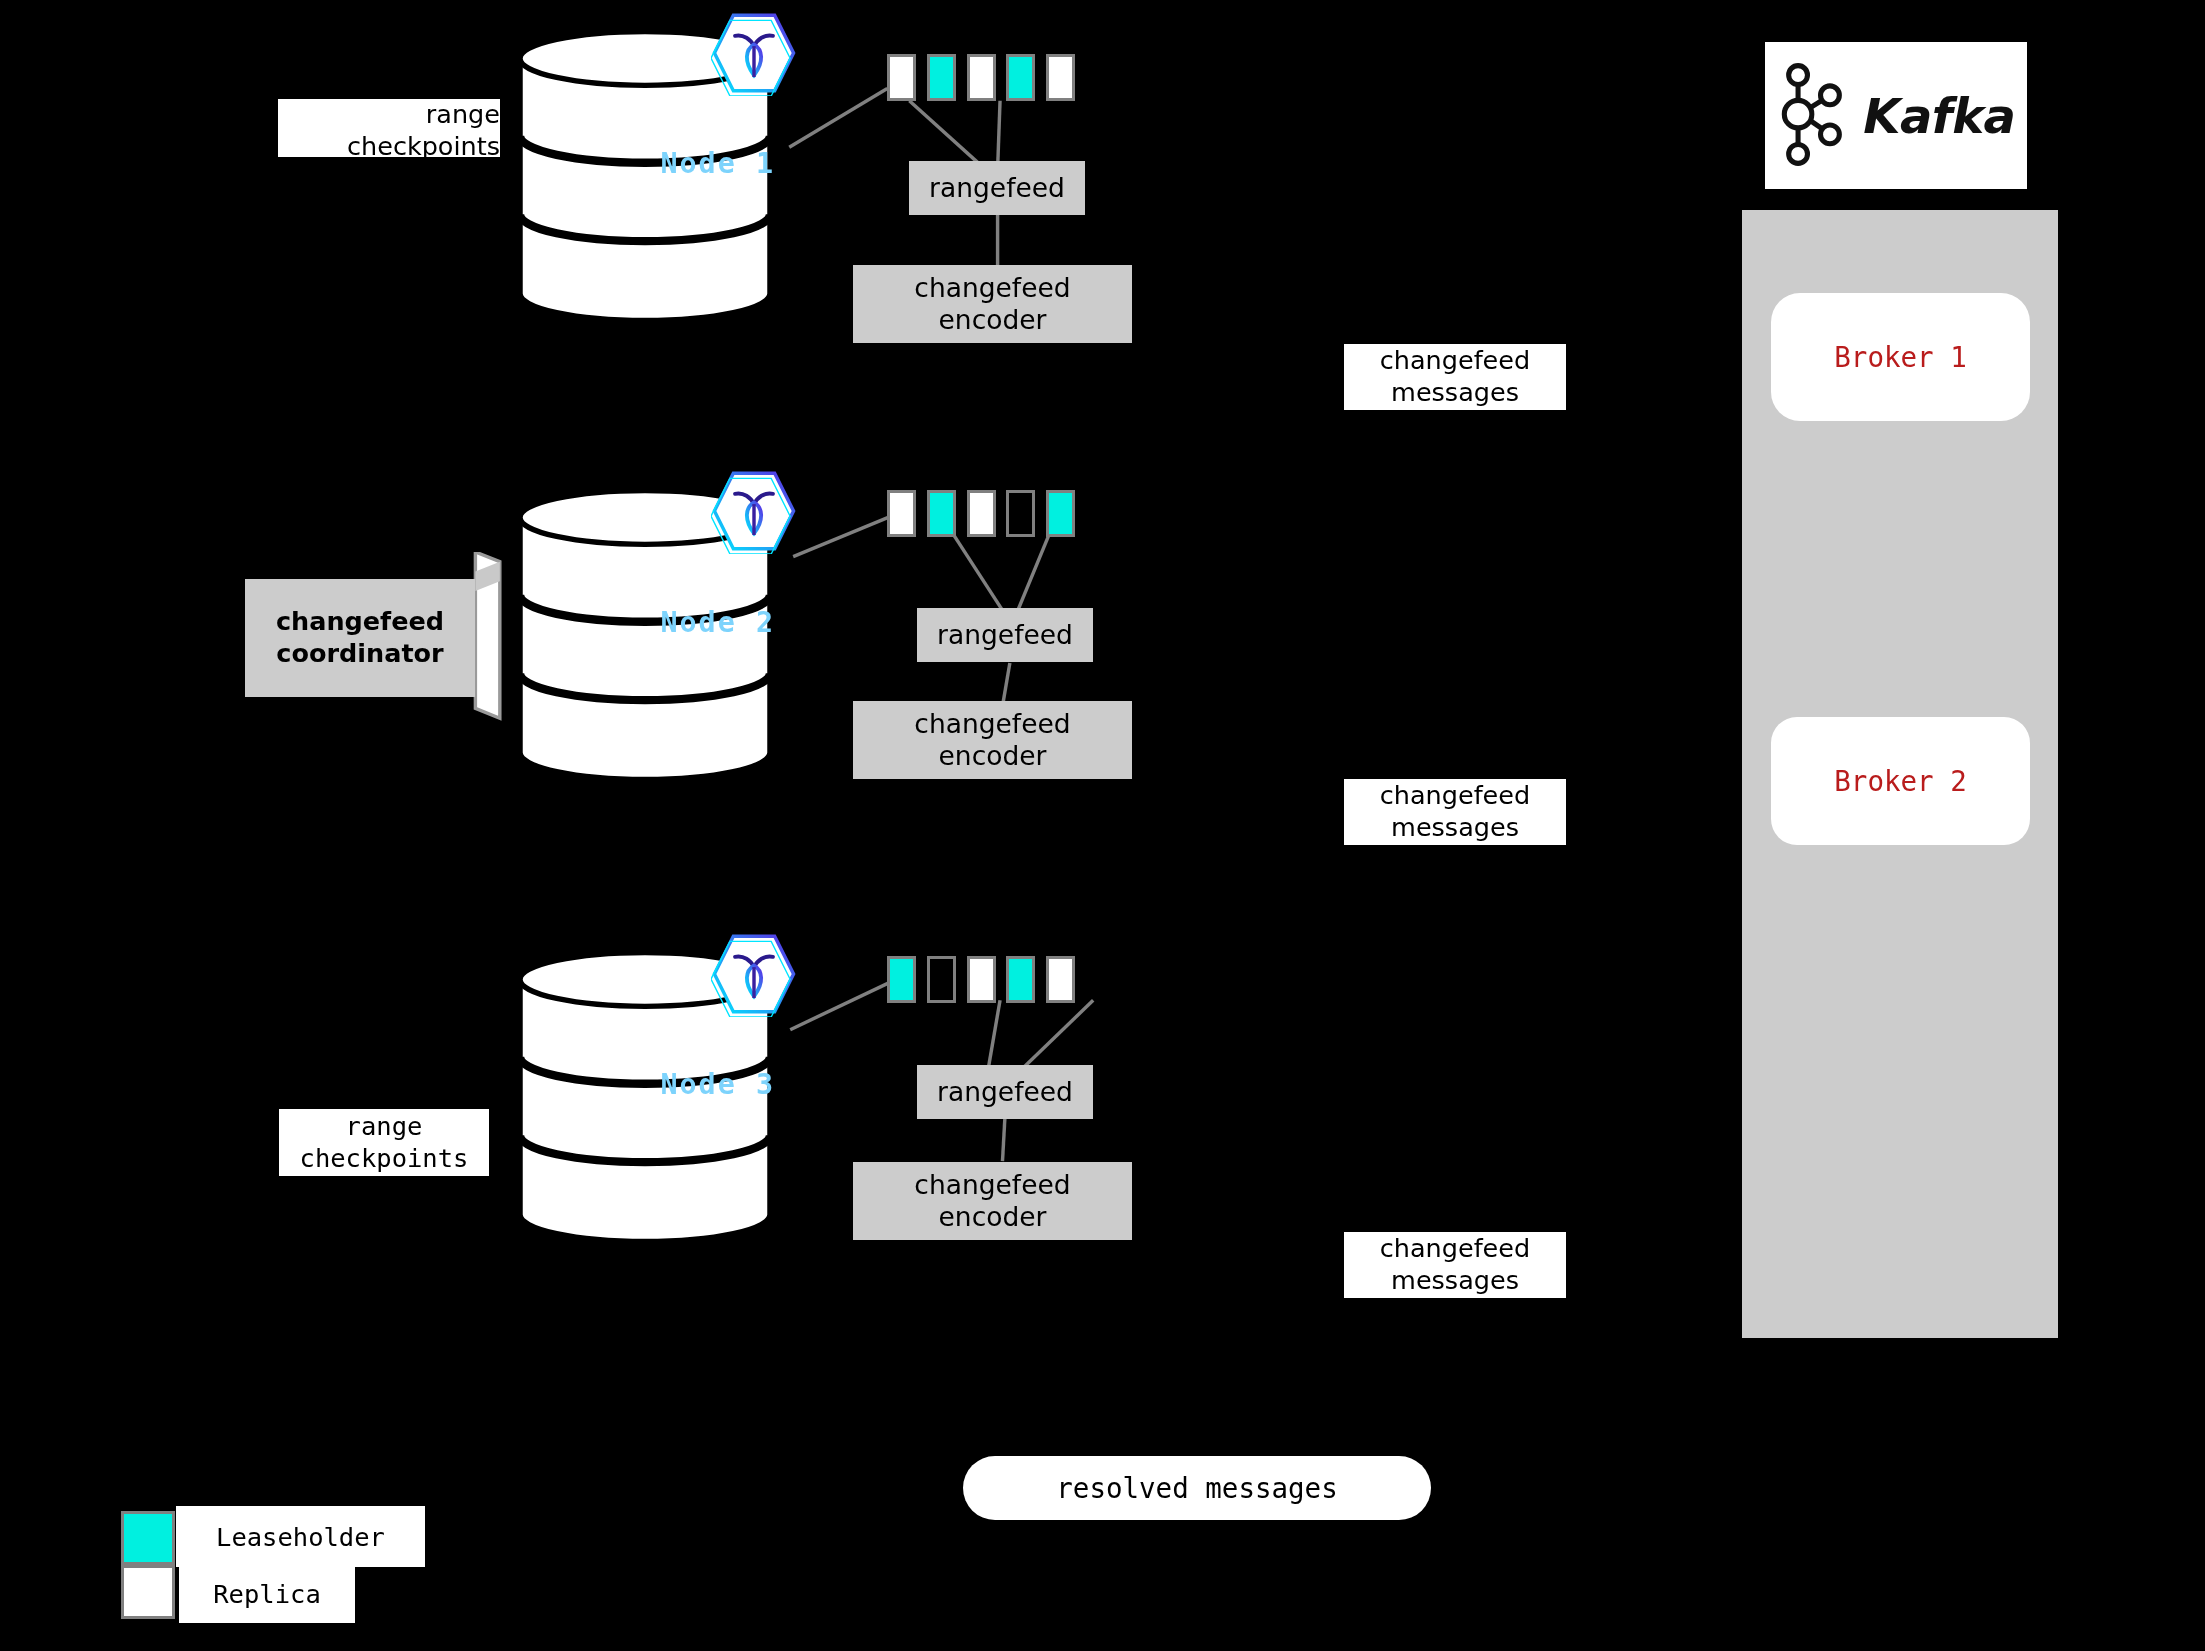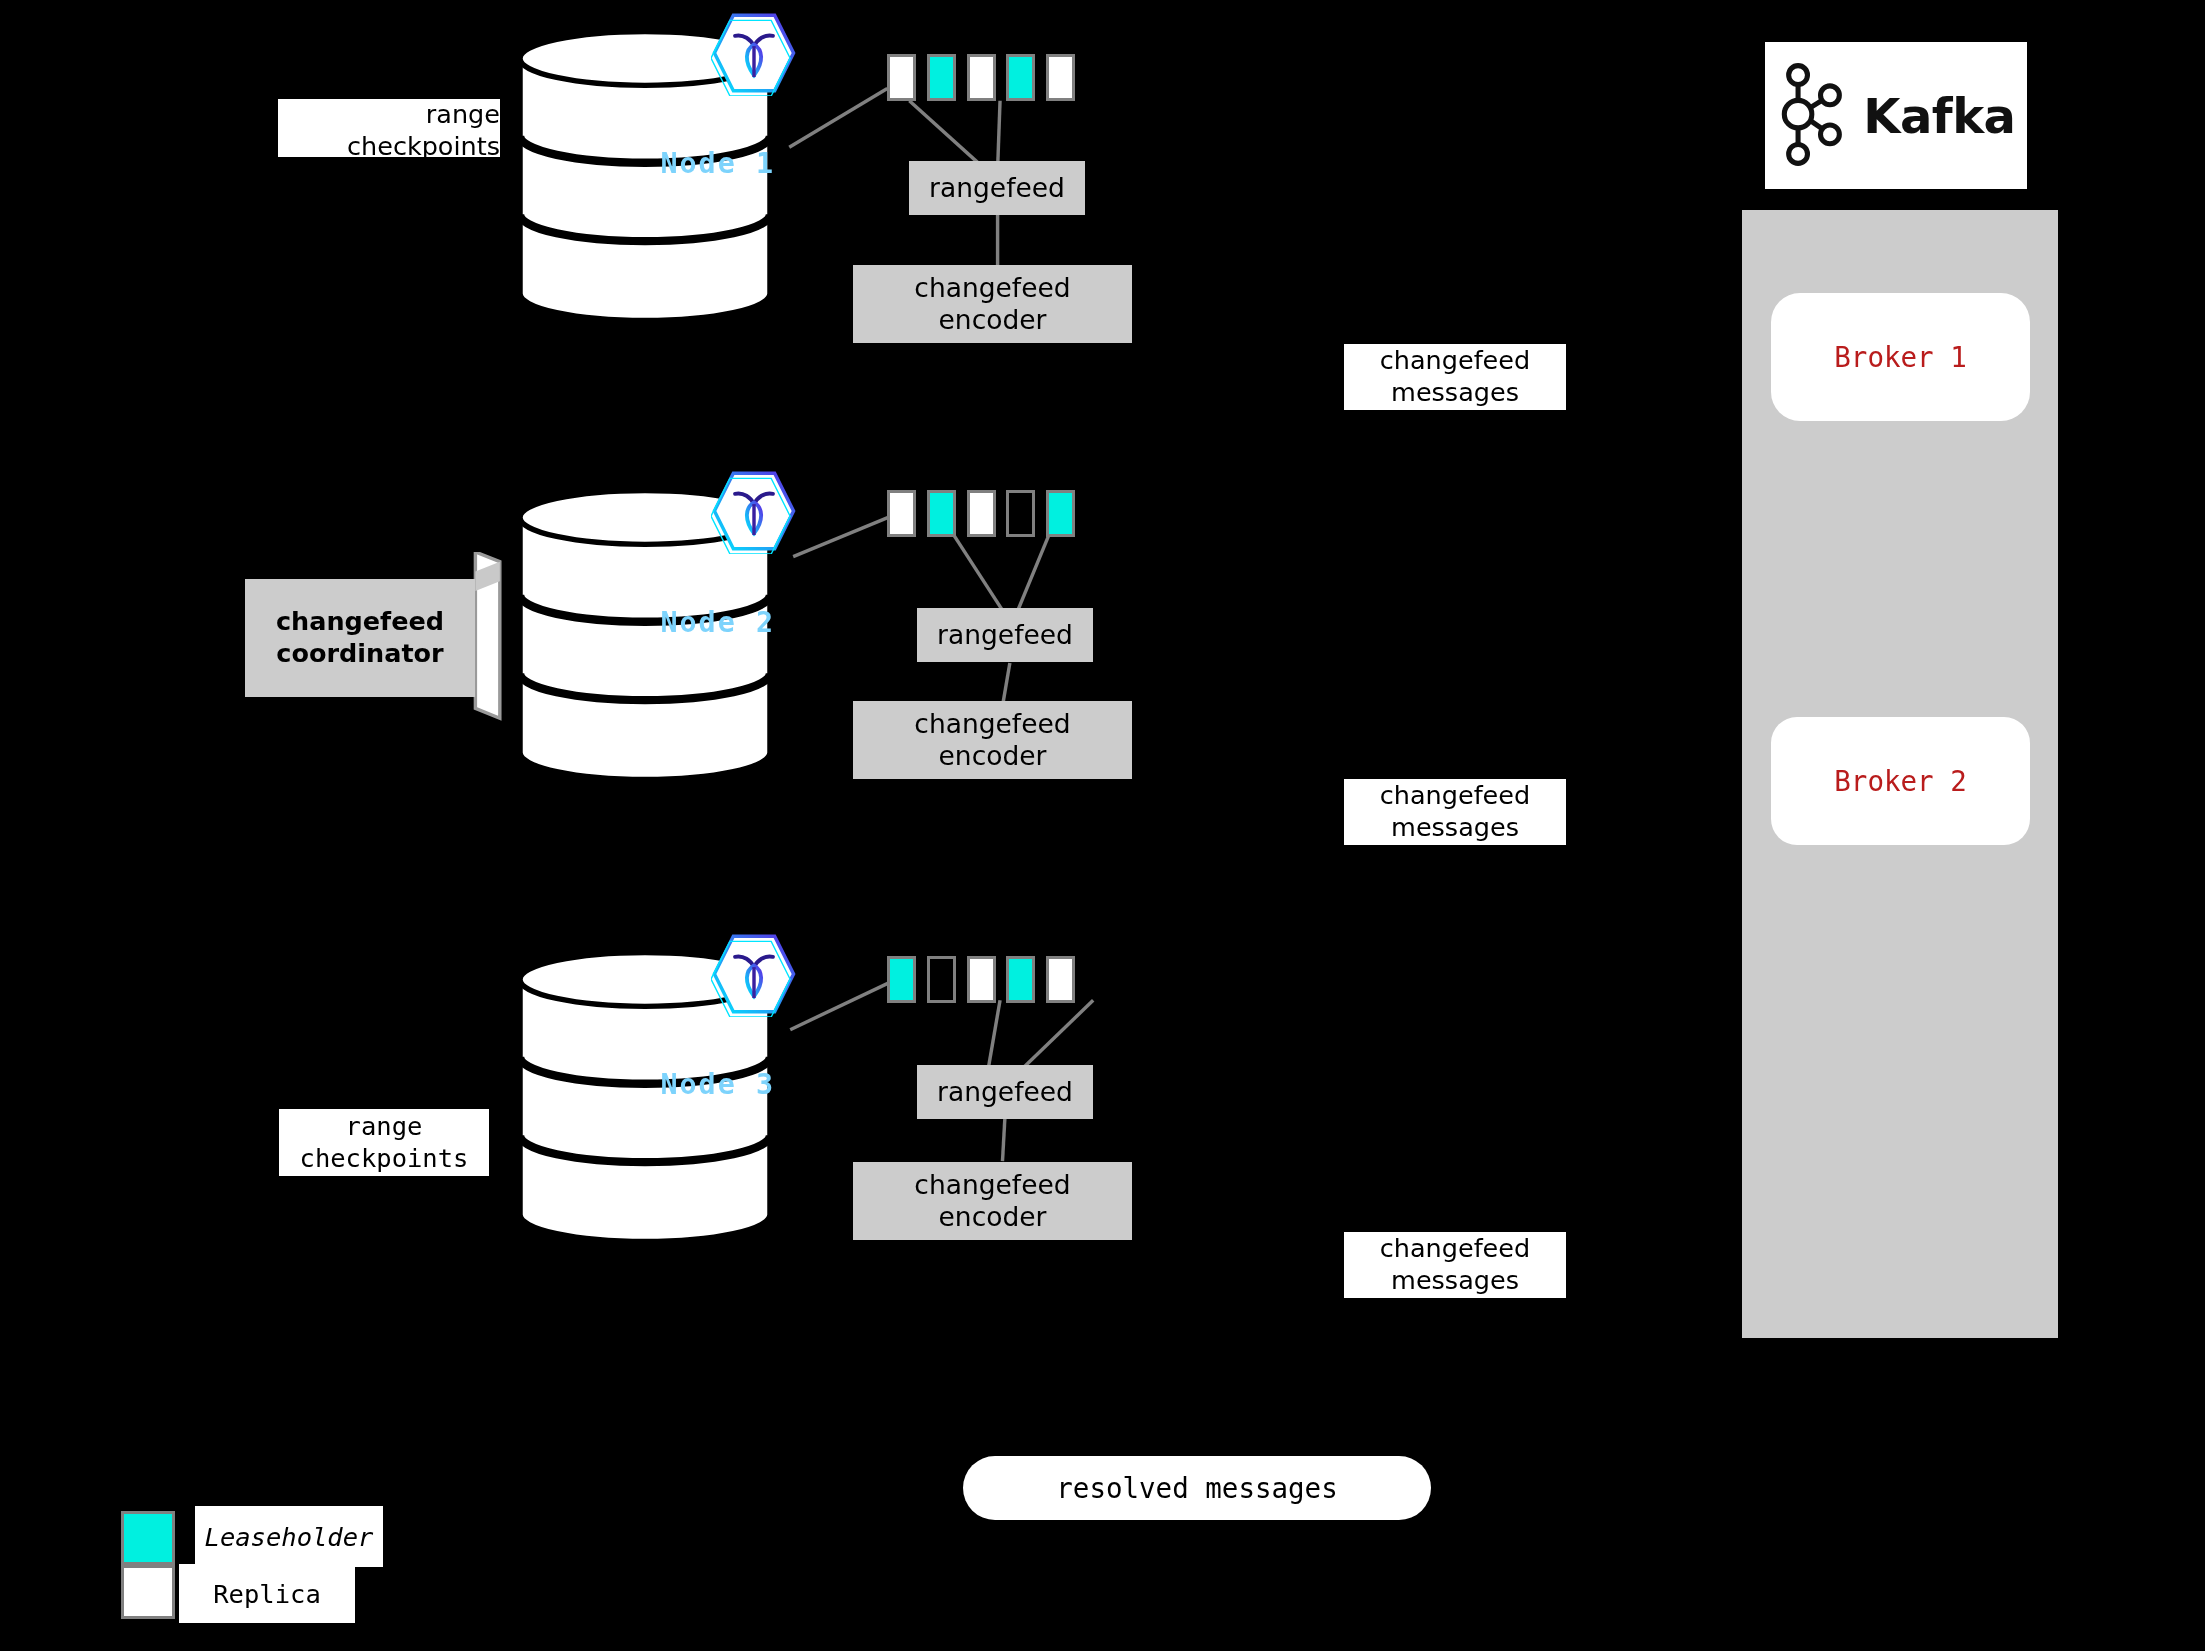--- a/index.html
+++ b/index.html
@@ -274,21 +274,21 @@
   <div class="wbox mono" style="left:279px;top:1109px;width:210px;height:67px;flex-direction:column;">
     <span>range</span>
     <span>checkpoints</span>
   </div>
 
   <div class="wbox" style="left:1344px;top:1232px;width:222px;height:66px;flex-direction:column;">
     <span>changefeed</span>
     <span>messages</span>
   </div>
 
-  <div class="kafka-logo-box" style="left:1765px;top:42px;width:262px;height:147px;">
+  <div class="kafka-logo-box" style="left:1765px;top:42px;width:262px;height:147px;font-style:italic;">
     <span>
       <svg width="74" height="105" viewBox="0 0 100 145">
         <g fill="none" stroke="#111" stroke-width="7">
           <circle cx="28" cy="18" r="13"></circle>
           <circle cx="28" cy="72" r="19"></circle>
           <circle cx="28" cy="127" r="13"></circle>
           <circle cx="72" cy="46" r="13"></circle>
           <circle cx="72" cy="100" r="13"></circle>
           <line x1="28" y1="31" x2="28" y2="53"></line>
           <line x1="28" y1="91" x2="28" y2="114"></line>
@@ -311,21 +311,21 @@
   </div>
   <div class="broker" style="left:1771px;top:717px;width:259px;height:128px;border-radius:26px;">
     <span>Broker 2</span>
   </div>
 
   <div class="pill" style="left:963px;top:1456px;width:468px;height:64px;">
     <span>resolved messages</span>
   </div>
 
   <div class="legend-swatch leaseholder" style="left:121px;top:1511px;background:#00F0E0;"></div>
-  <div class="legend-label" style="left:195px;top:1506px;width:188px;height:61px;font-style:italic;">
+  <div class="legend-label" style="left:176px;top:1506px;width:249px;height:61px;">
     <span>Leaseholder</span>
   </div>
 
   <div class="legend-swatch replica" style="left:121px;top:1565px;background:#FFFFFF;"></div>
   <div class="legend-label" style="left:179px;top:1564px;width:176px;height:59px;">
     <span>Replica</span>
   </div>
 
 </div>
 

